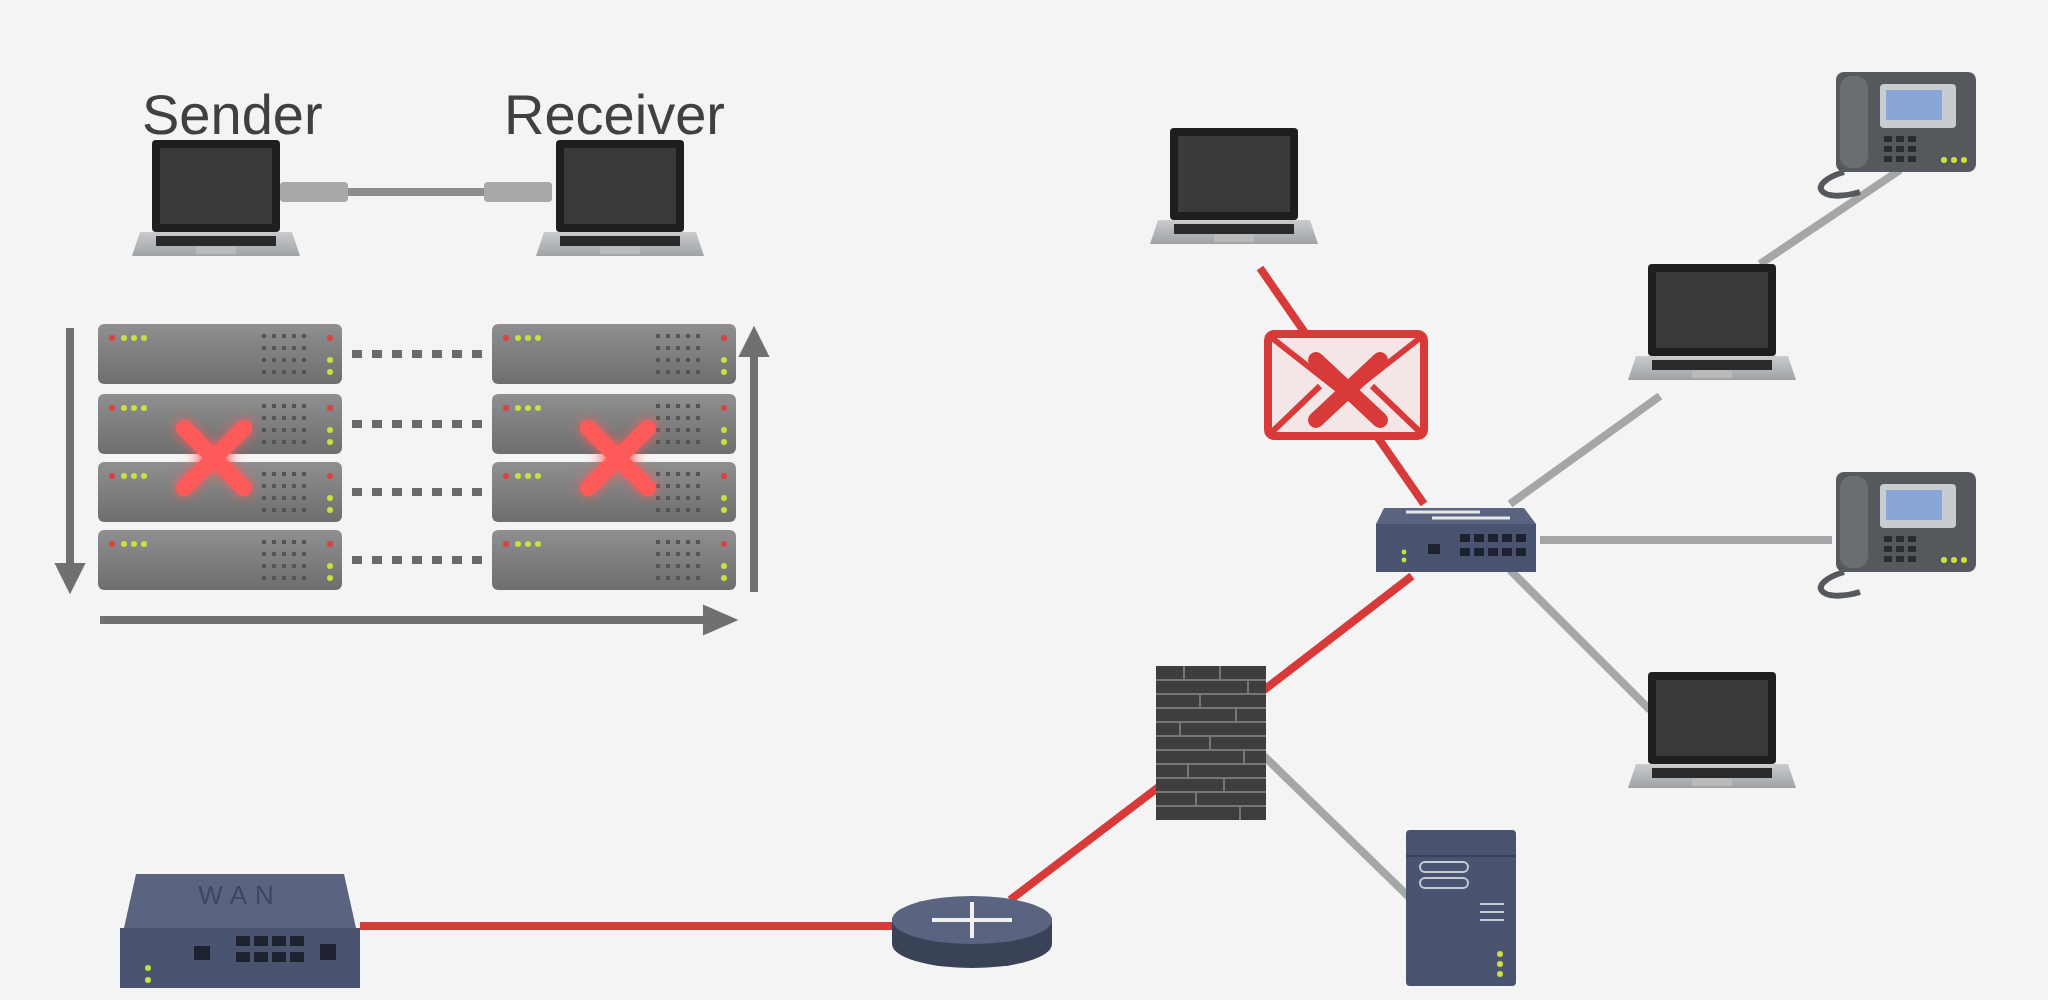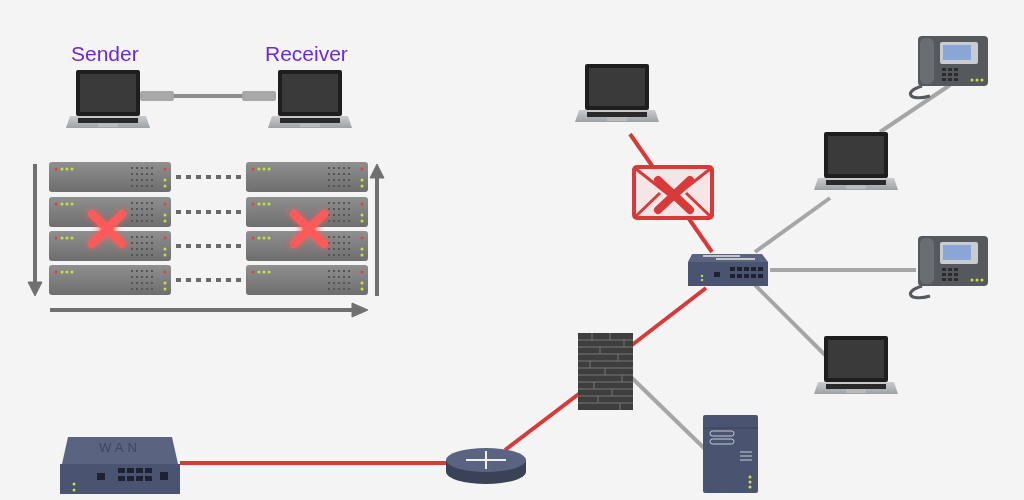--- a/index.html
+++ b/index.html
@@ -1,18 +1,18 @@
 <!DOCTYPE html>
 <html><head>
 <meta charset="utf-8">
 <style>
   html,body{margin:0;padding:0;}
   body{width:1024px;height:500px;overflow:hidden;background:#f4f4f4;font-family:"Liberation Sans",sans-serif;position:relative;}
   #scene{position:absolute;left:0;top:0;width:1024px;height:500px;}
-  .lbl{position:absolute;font-size:21px;color:#6d28d9;}
+  .lbl{position:absolute;font-size:28px;color:#404040;}
 </style>
 </head>
 <body>
 
 <svg id="scene" viewBox="0 0 1024 500" xmlns="http://www.w3.org/2000/svg">
   <defs>
     <linearGradient id="lapBase" x1="0" y1="0" x2="0" y2="1">
       <stop offset="0" stop-color="#c9cbcd"></stop>
         <stop offset="1" stop-color="#9fa2a5"></stop>
     </linearGradient>
@@ -256,13 +256,13 @@
       <rect x="97" y="473" width="8" height="7"></rect>
         <rect x="160" y="472" width="8" height="8"></rect>
     </g>
     <circle cx="74" cy="484" r="1.5" fill="#c8e040"></circle>
       <circle cx="74" cy="490" r="1.5" fill="#c8e040"></circle>
     <text x="120" y="452" text-anchor="middle" font-size="13" fill="#3e4660" letter-spacing="4" font-family="Liberation Sans, sans-serif">WAN</text>
   </g>
 </svg>
 
 <div class="lbl" style="left:71px;top:42px;">Sender</div>
-<div class="lbl" style="left:265px;top:42px;">Receiver</div>
+<div class="lbl" style="left:252px;top:42px;">Receiver</div>
 
 </body></html>

